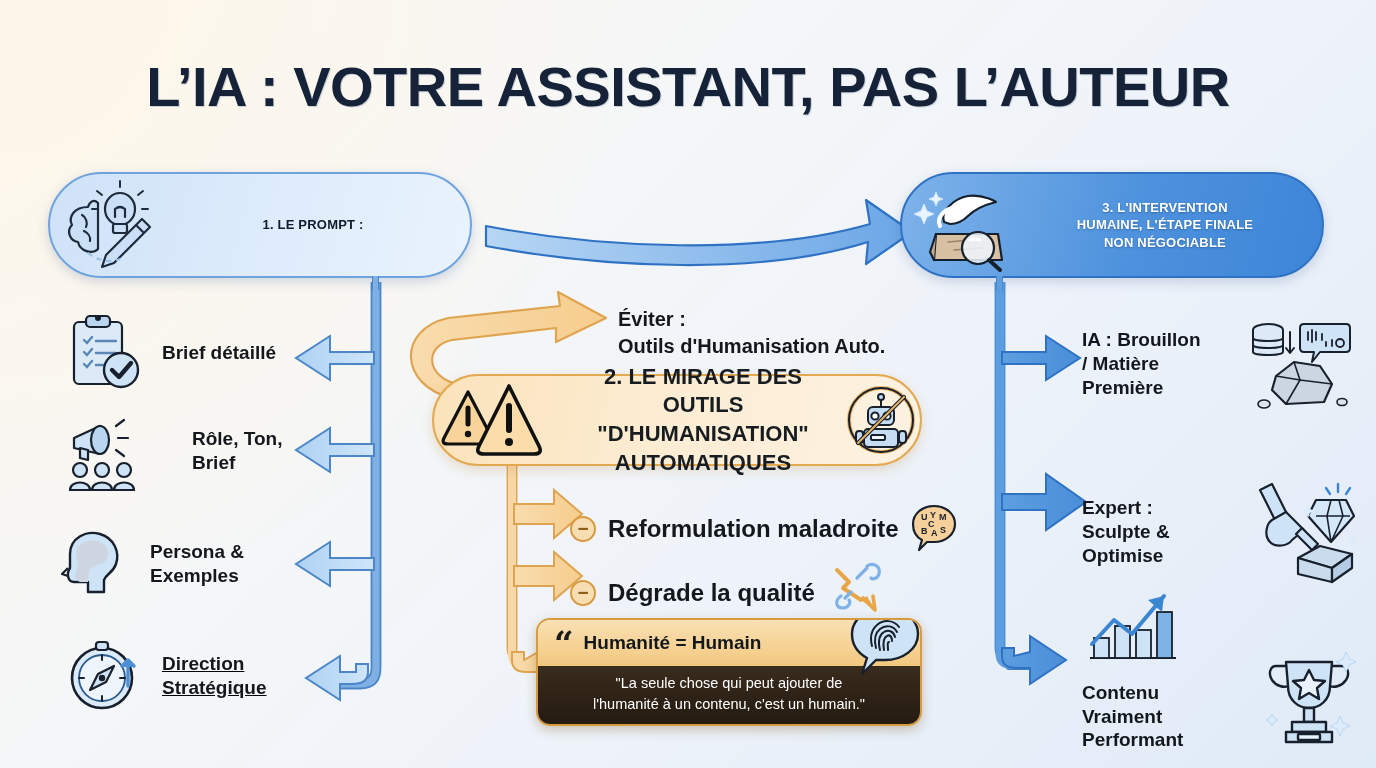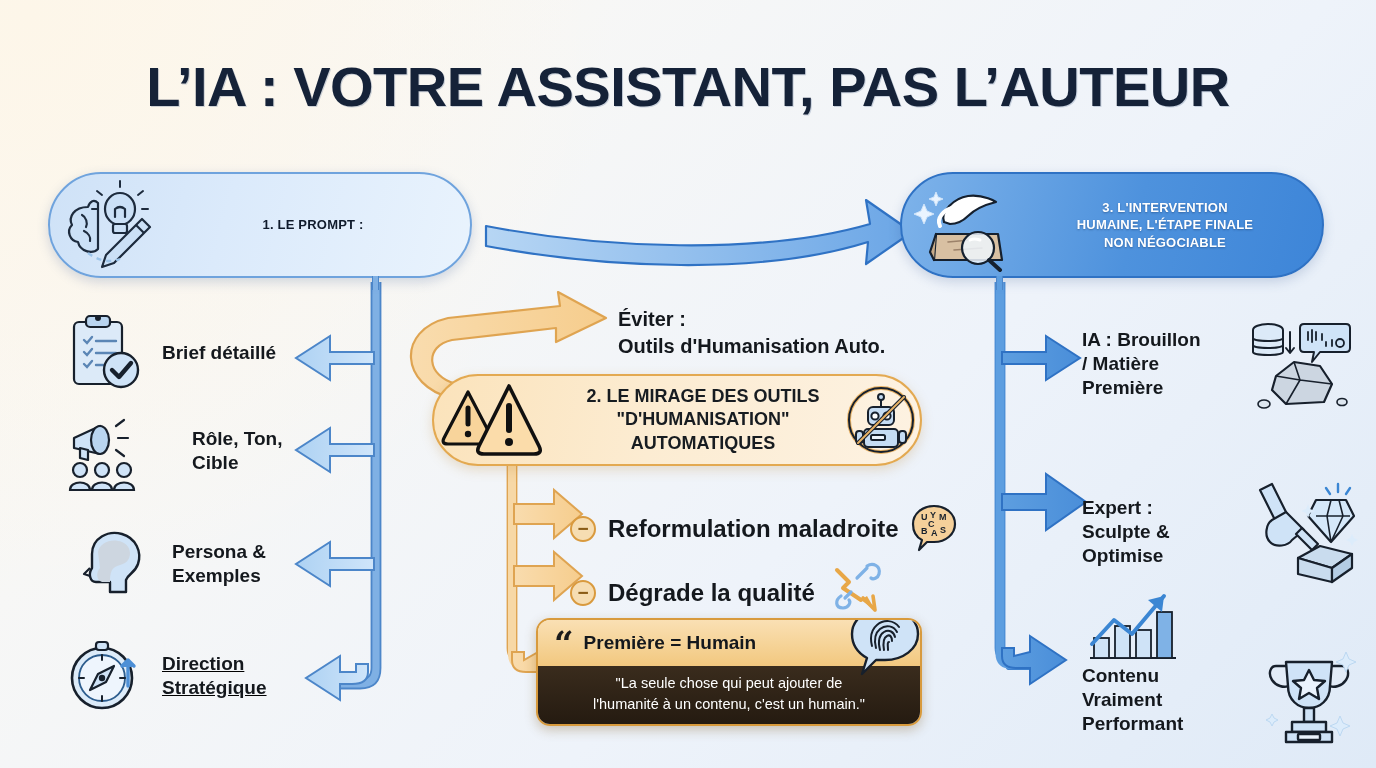--- a/index.html
+++ b/index.html
@@ -71,21 +71,21 @@
   #box-2{
     position:absolute; left:432px; top:374px; width:490px; height:92px;
     border-radius:46px;
     background:linear-gradient(100deg,#fbe3bb 0%,#fcecd2 45%,#fdf2e2 100%);
     border:2px solid #e3a951;
     box-shadow:0 4px 12px rgba(190,140,60,.25);
     display:flex; align-items:center;
   }
   #box-2 .b2-warn{ width:126px; flex:0 0 126px; position:relative; height:100%; }
   #box-2 .b2-text{
-    flex:1; text-align:center; font-weight:700; font-size:18px; line-height:1.3;
+    flex:1; text-align:center; font-weight:700; font-size:22px; line-height:1.3;
     color:#171c21; padding-left:4px;
   }
   #box-2 .b2-robot{ width:78px; flex:0 0 78px; display:flex; align-items:center; justify-content:center;}
 
   
   .crow{ position:absolute; display:flex; align-items:center; }
   .crow .minus{
     width:26px; height:26px; border-radius:50%;
     background:#f6ddb2; border:2px solid #d99a3e;
     display:flex; align-items:center; justify-content:center;
@@ -278,25 +278,25 @@
             <path d="M4,82 C4,72 24,72 24,82 Z"></path>
           <circle cx="36" cy="62" r="7"></circle>
             <path d="M26,82 C26,72 46,72 46,82 Z"></path>
           <circle cx="58" cy="62" r="7"></circle>
             <path d="M48,82 C48,72 68,72 68,82 Z"></path>
         </g>
       </svg>
     </div>
     <div class="rtext">
       <div>Rôle, Ton,</div>
-      <div>Cible</div>
-    </div>
-  </div>
-
-  <div class="row row-left" style="left:72px; top:524px;">
+      <div>Brief</div>
+    </div>
+  </div>
+
+  <div class="row row-left" style="left:50px; top:524px;">
     <div class="ricon">
       <svg width="78" height="80" viewBox="0 0 78 80">
         <path d="M16,30 C16,14 32,6 46,10 C60,14 66,28 62,40 C59,49 52,50 50,56 L50,68 L34,68 L34,58 L20,58 C14,58 12,50 16,44 Z" fill="#cfe3f7" stroke="#17202c" stroke-width="2.4" stroke-linejoin="round"></path>
         <path d="M22,28 C24,18 36,14 46,18 C54,21 56,30 52,36 C48,42 40,40 36,46 C34,50 34,54 34,58 L26,58 C20,56 20,48 24,44 Z" fill="#cdd6e0" stroke="none"></path>
         <path d="M14,44 L8,50 L14,52" fill="none" stroke="#17202c" stroke-width="2.2" stroke-linejoin="round"></path>
       </svg>
     </div>
     <div class="rtext">
       <div>Persona &amp;</div>
       <div>Exemples</div>
@@ -385,21 +385,21 @@
           <path d="M92,4 L92,12 M80,8 L84,14 M104,8 L100,14"></path>
         </g>
         <g fill="#dcecfb">
           <path d="M62,24 L64,29 L69,31 L64,33 L62,38 L60,33 L55,31 L60,29 Z"></path>
           <path d="M106,54 L108,58 L112,60 L108,62 L106,66 L104,62 L100,60 L104,58 Z"></path>
         </g>
       </svg>
     </div>
   </div>
 
-  <div class="row row-right" style="left:1082px; top:648px;">
+  <div class="row row-right" style="left:1082px; top:648px;align-items:flex-end;">
     <div class="rtext">
       <div>Contenu</div>
       <div>Vraiment</div>
       <div>Performant</div>
     </div>
     <div class="ricon">
       <svg width="110" height="104" viewBox="0 0 110 104">
         <g fill="#cfe3f7" stroke="#17202c" stroke-width="2" stroke-linejoin="round">
           <rect x="0" y="-44" width="0" height="0"></rect>
         </g>
@@ -527,21 +527,21 @@
           <path d="M14,38 C8,42 8,50 16,50 C22,50 24,44 22,42"></path>
         </g>
         <path d="M40,10 L30,20 M24,34 L18,40" stroke="#7fb2e6" stroke-width="3.2" stroke-linecap="round"></path>
       </svg>
     </div>
   </div>
 
   <div id="quote-card">
     <div id="quote-head">
       <span class="qmark">“</span>
-      <span class="qtitle">Première = Humain</span>
+      <span class="qtitle">Humanité = Humain</span>
       <span id="quote-finger">
         <svg width="78" height="78" viewBox="0 0 78 78">
           <path d="M39,4 C57,4 72,15 72,30 C72,45 57,56 39,56 L30,56 L16,70 L21,54 C12,49 6,41 6,30 C6,15 21,4 39,4 Z" fill="#cfe3f7" stroke="#17202c" stroke-width="2.4" stroke-linejoin="round"></path>
           <g fill="none" stroke="#17202c" stroke-width="2" stroke-linecap="round">
             <path d="M26,42 C24,34 25,26 31,21 C38,15 48,16 53,23"></path>
             <path d="M30,44 C28,36 29,29 34,25 C40,20 48,22 51,28"></path>
             <path d="M34,46 C32,38 33,31 38,28 C43,25 48,28 49,33"></path>
             <path d="M38,46 C37,40 37,34 41,32 C44,30 46,33 46,37"></path>
             <path d="M42,46 C42,42 41,38 43,38"></path>
           </g>

